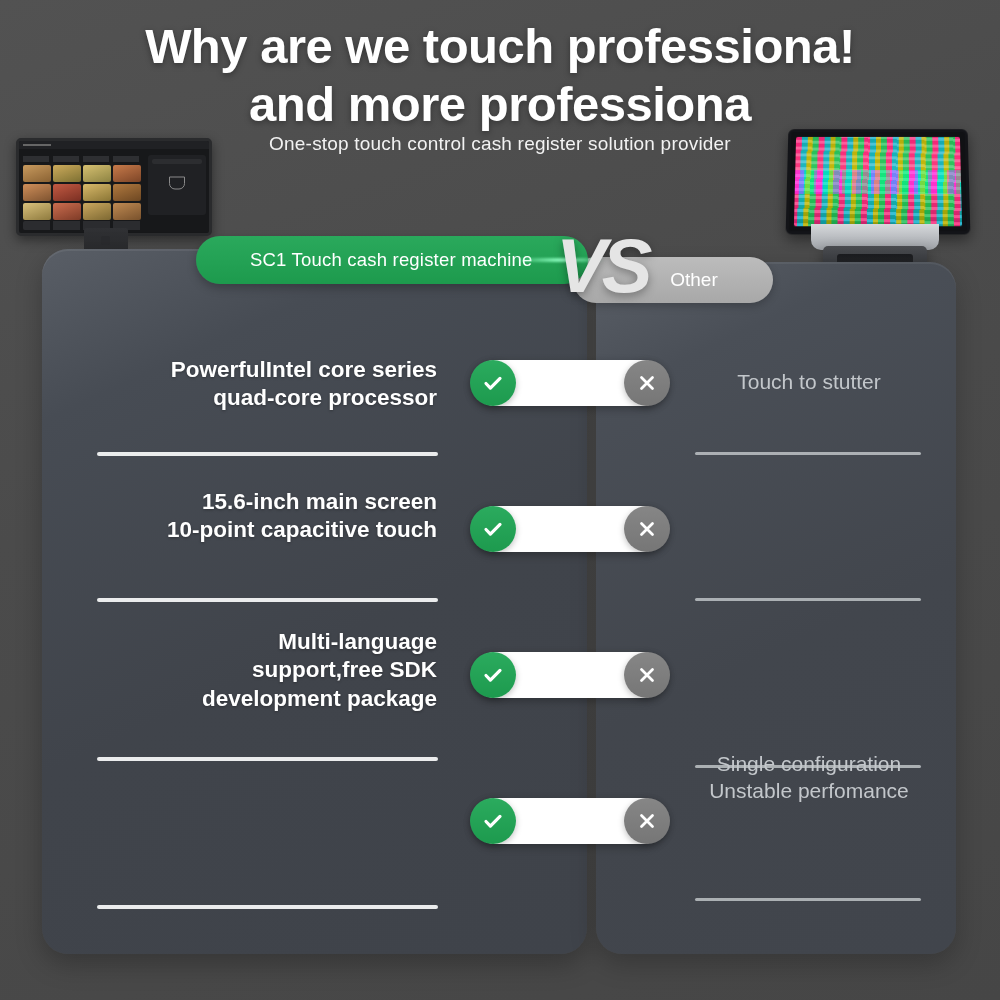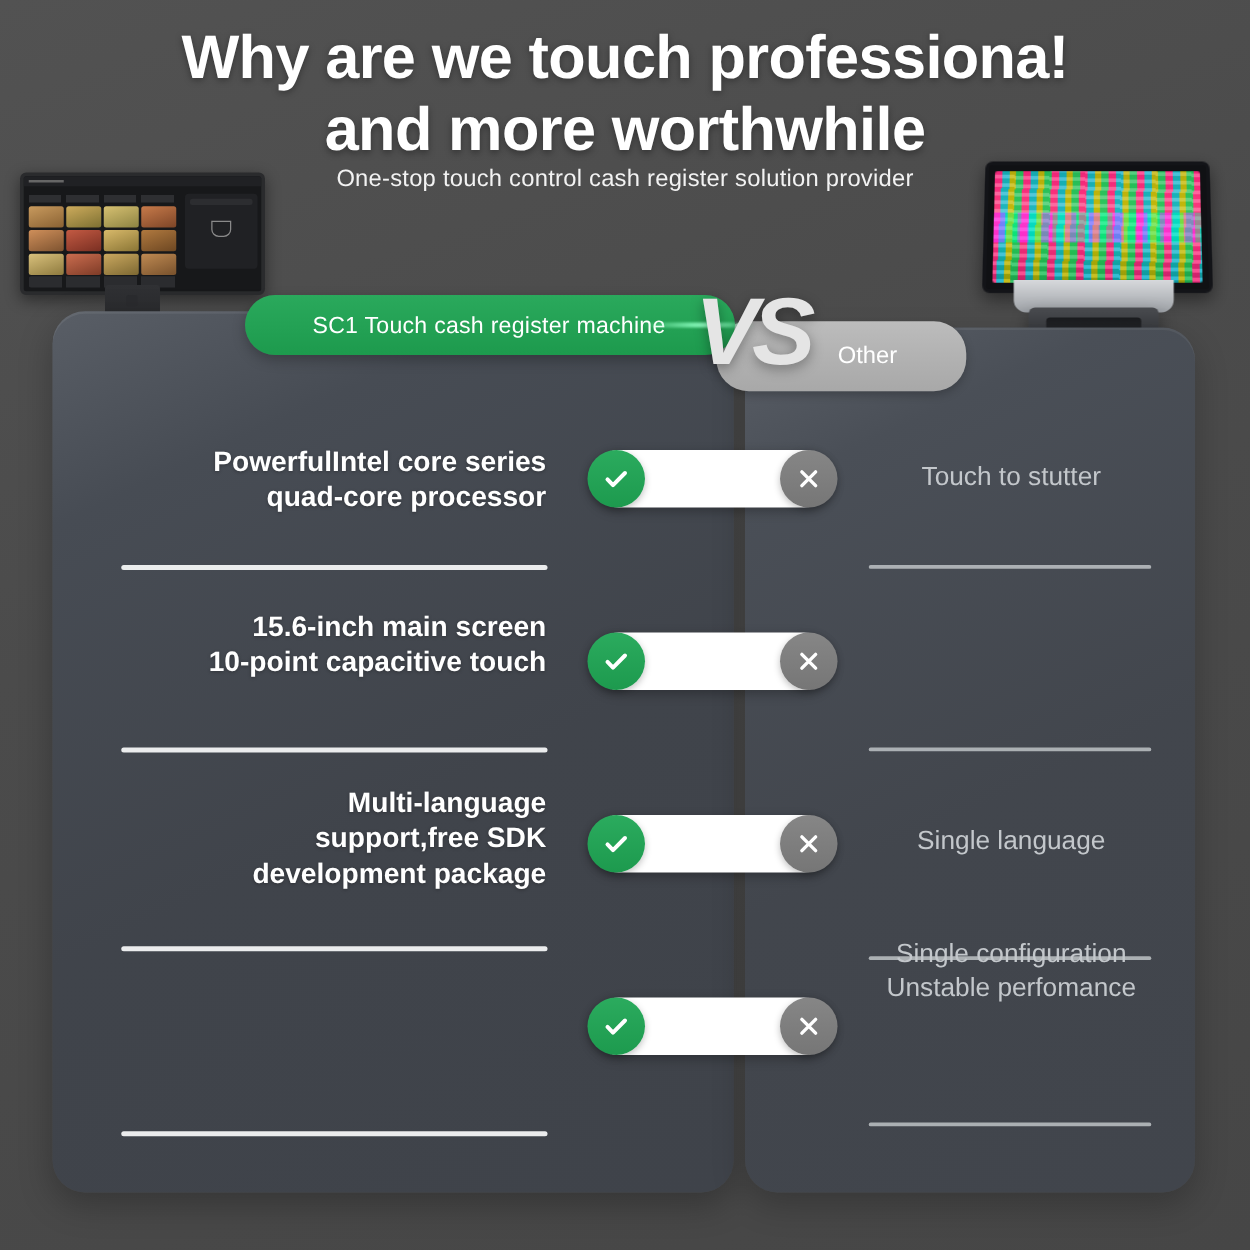--- a/index.html
+++ b/index.html
@@ -83,21 +83,21 @@
   
   .panel{position:absolute;border-radius:26px;}
   .panel-left{left:42px;top:249px;width:545px;height:705px;
     background:linear-gradient(155deg,#595e66 0%,#474c54 18%,#40444b 55%,#3f434a 100%);
     box-shadow:0 2px 0 rgba(255,255,255,.07) inset,0 10px 26px rgba(0,0,0,.25);}
   .panel-right{left:596px;top:262px;width:360px;height:692px;
     background:linear-gradient(155deg,#5a5f67 0%,#4a4f57 16%,#42464d 55%,#41454c 100%);
     box-shadow:0 2px 0 rgba(255,255,255,.06) inset,0 10px 26px rgba(0,0,0,.22);}
 
   
-  .pill-other{position:absolute;left:573px;top:257px;width:200px;height:56px;
+  .pill-other{position:absolute;left:573px;top:257px;width:200px;height:46px;
     background:linear-gradient(180deg,#bcbcbc,#a8a8a8);border-radius:26px;
     display:flex;align-items:center;justify-content:center;
     box-shadow:0 3px 8px rgba(0,0,0,.22);}
   .pill-other span{color:#ffffff;font-size:19px;font-weight:400;padding-left:42px;}
   .pill-main{position:absolute;left:196px;top:236px;width:392px;height:48px;
     background:linear-gradient(180deg,#2aa95c 0%,#23a154 55%,#1d9a4d 100%);
     border-radius:24px;display:flex;align-items:center;
     box-shadow:0 4px 10px rgba(0,0,0,.25);}
   .pill-main span{color:#ffffff;font-size:18.5px;font-weight:400;margin-left:54px;letter-spacing:.2px;}
   .pill-main:after{content:"";position:absolute;right:-16px;top:50%;transform:translateY(-50%);
@@ -132,21 +132,21 @@
   .mark svg{display:block;}
 </style>
 </head>
 <body>
 
 <div class="stage">
   <div class="bg"></div>
 
   <div class="headline">
     <span>Why are we touch professiona!</span>
-    <span class="l2">and more worthwhile</span>
+    <span class="l2">and more professiona</span>
   </div>
   <div class="subhead">One-stop touch control cash register solution provider</div>
 
   <div class="prod pos-left">
     <div class="pl-puck"></div>
     <div class="pl-screen">
       <div class="pl-topbar"></div>
       <div class="pl-tabs"></div>
       <div class="pl-grid">
         <i style="background:linear-gradient(160deg,#c89a5e,#8a6233)"></i>
@@ -218,21 +218,20 @@
     <div class="mark no">
       <svg width="22" height="22" viewBox="0 0 24 24">
           <path d="M6 6l12 12M18 6L6 18" fill="none" stroke="#fff" stroke-width="3" stroke-linecap="round"></path>
         </svg>
     </div>
   </div>
   <div class="sep-left" style="top:598px"></div>
   <div class="sep-right" style="top:598px"></div>
 
   <div class="feat-left" style="top:671px">Multi-language<br>support,free SDK<br>development package</div>
-  <div class="feat-right" style="top:673px">Single language</div>
   <div class="toggle" style="top:675px">
     <div class="mark ok">
       <svg width="24" height="24" viewBox="0 0 24 24">
           <path d="M5 12.5l4.4 4.6L19 7.4" fill="none" stroke="#fff" stroke-width="3.2" stroke-linecap="round" stroke-linejoin="round"></path>
         </svg>
     </div>
     <div class="mark no">
       <svg width="22" height="22" viewBox="0 0 24 24">
           <path d="M6 6l12 12M18 6L6 18" fill="none" stroke="#fff" stroke-width="3" stroke-linecap="round"></path>
         </svg>

